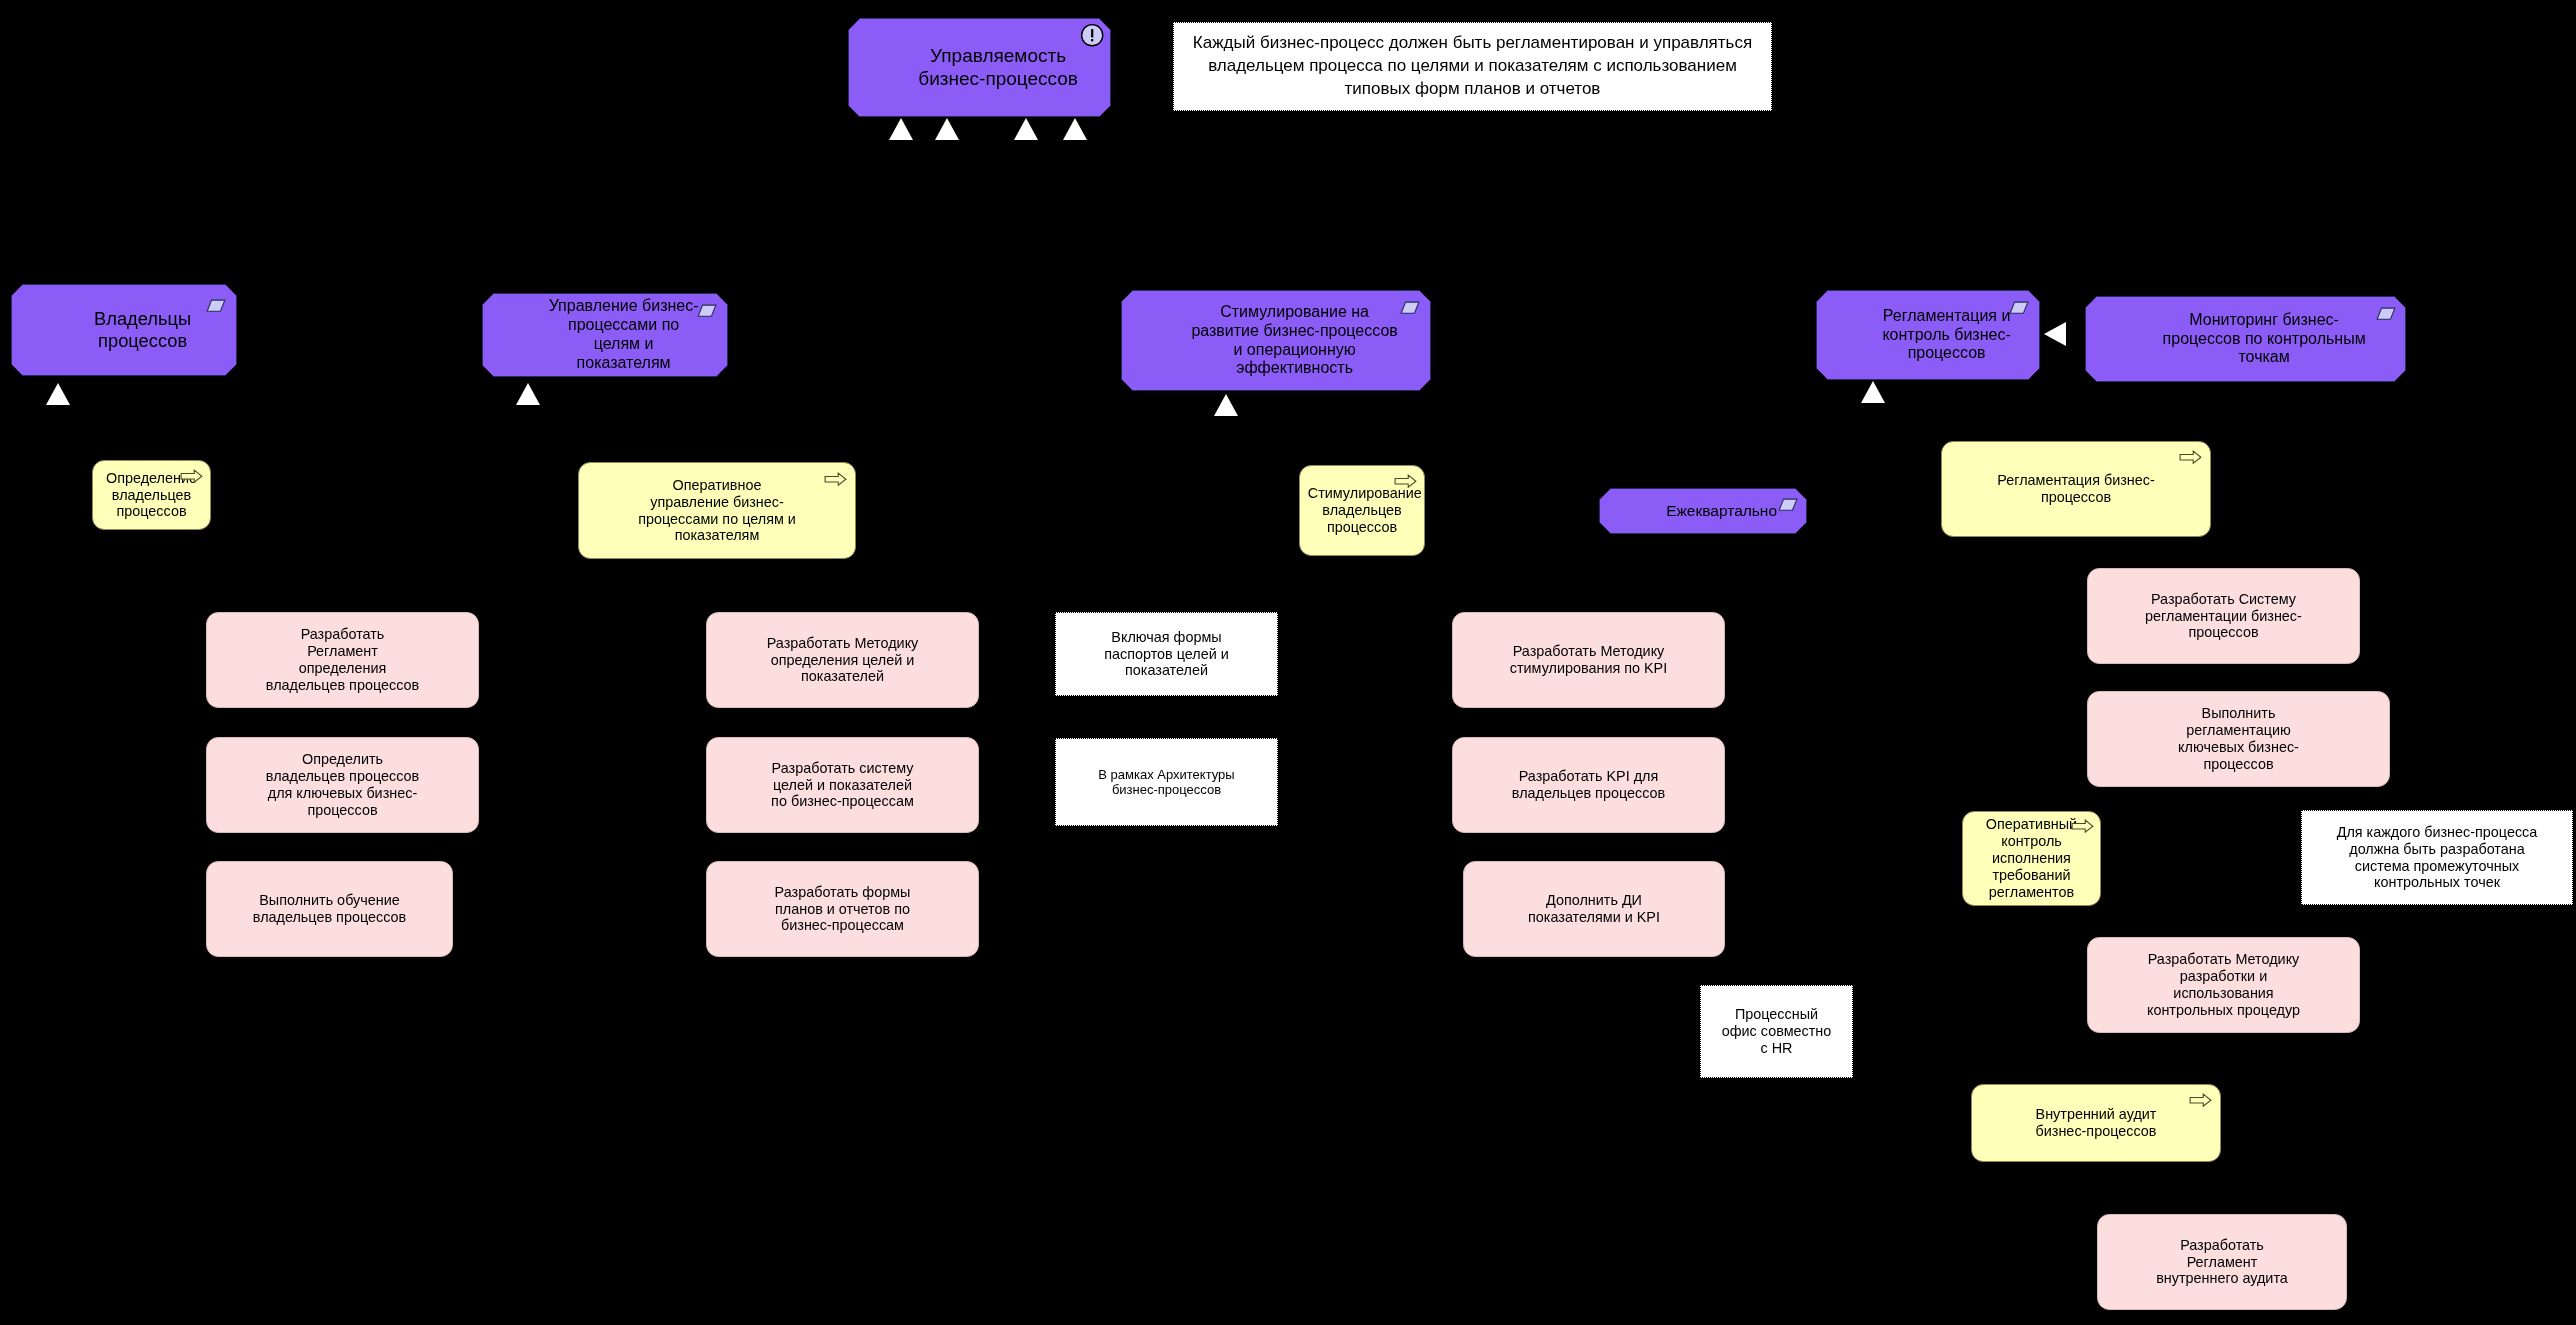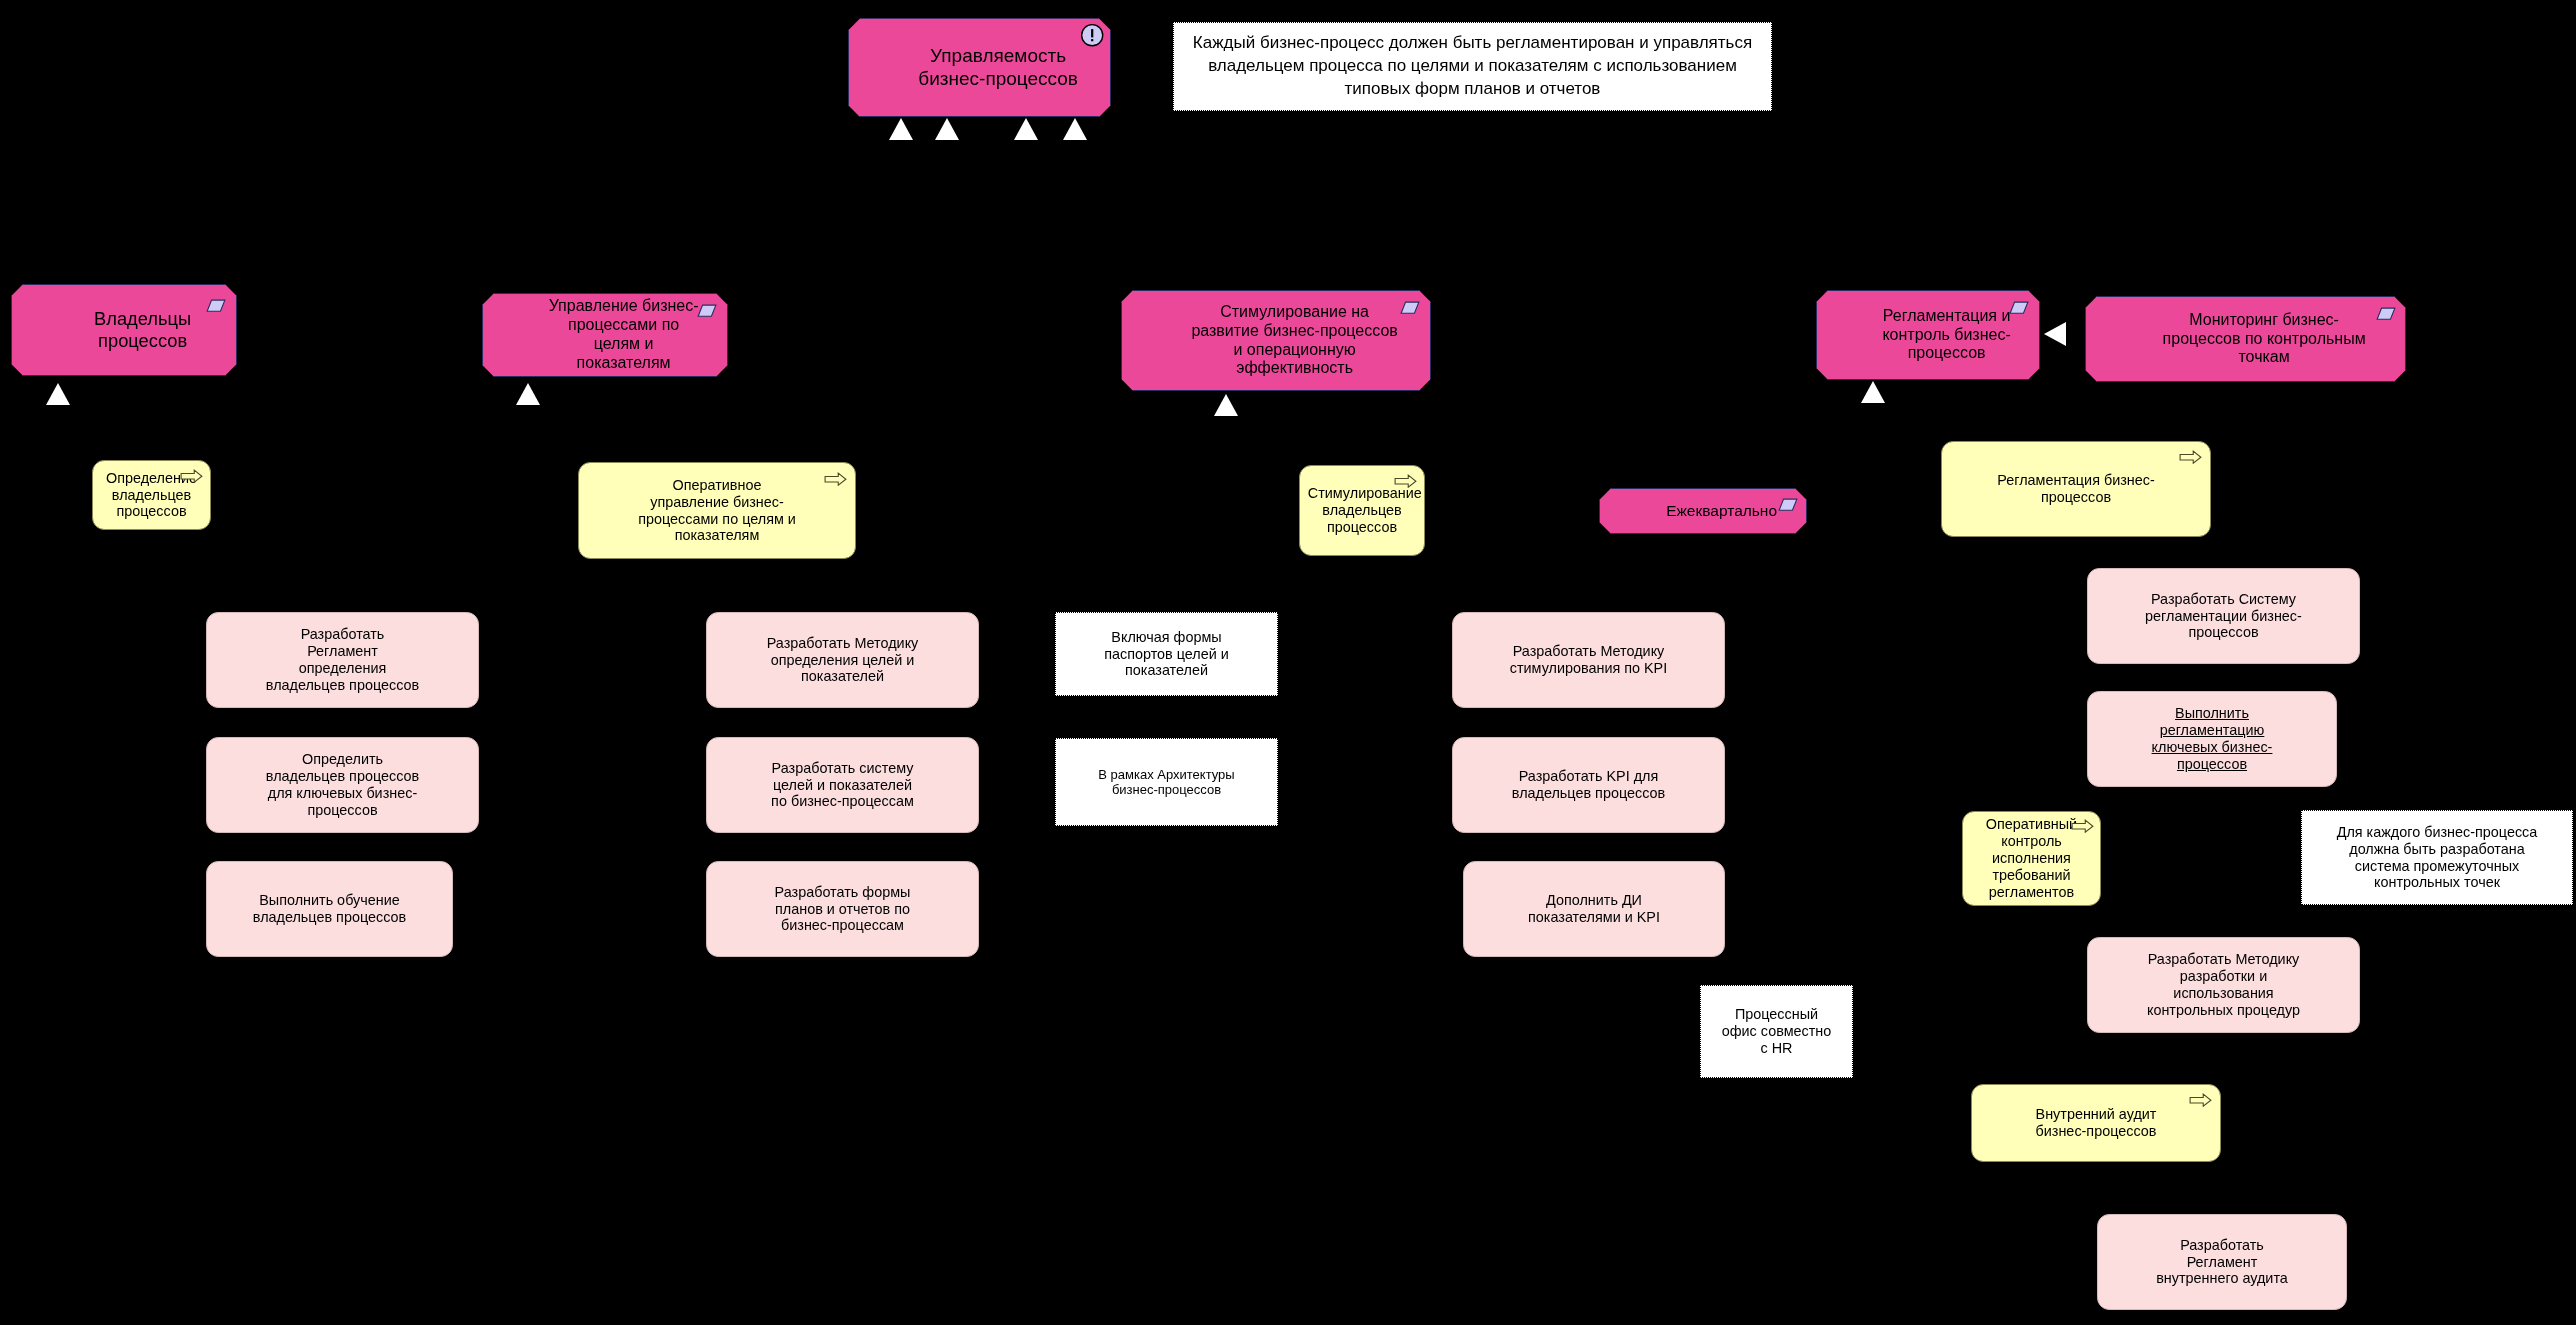--- a/index.html
+++ b/index.html
@@ -28,21 +28,21 @@
     padding:4.4px 7.8px;
   }
   .node .lbl{
     display:block;
     width:100%;
     white-space:pre-line;
   }
 
   
   .goal{
-    background:#ec4899;
+    background:#8b5cf6;
     border:0.6px solid #2b2b5e;
     clip-path:polygon(12.2px 0,calc(100% - 12.2px) 0,100% 12.2px,100% calc(100% - 12.2px),
                       calc(100% - 12.2px) 100%,12.2px 100%,0 calc(100% - 12.2px),0 12.2px);
     padding-left:45px;
   }
   
   .process{
     background:#ffffb9;
     border:0.6px solid #8a8a55;
     border-radius:12.2px;
@@ -275,21 +275,21 @@
           <polygon points="2,8 26,8 26,2 40,13 26,24 26,18 2,18" fill="#ffffb9" stroke="#4a4a2a" stroke-width="2"></polygon>
         </svg>
     </span>
   </div>
 
   <div class="node task" style="left:2087px;top:568px;width:273px;height:96px;font-size:14.4px;">
     <span class="lbl">Разработать Систему
 регламентации бизнес-
 процессов</span>
   </div>
-  <div class="node task" style="left:2087px;top:691px;width:250px;height:96px;font-size:14.4px;text-decoration:underline;">
+  <div class="node task" style="left:2087px;top:691px;width:303px;height:96px;font-size:14.4px;">
     <span class="lbl">Выполнить
 регламентацию
 ключевых бизнес-
 процессов</span>
   </div>
 
   <div class="node process" style="left:1962px;top:811px;width:139px;height:95px;font-size:14.4px;">
     <span class="lbl">Оперативный контроль
 исполнения
 требований

